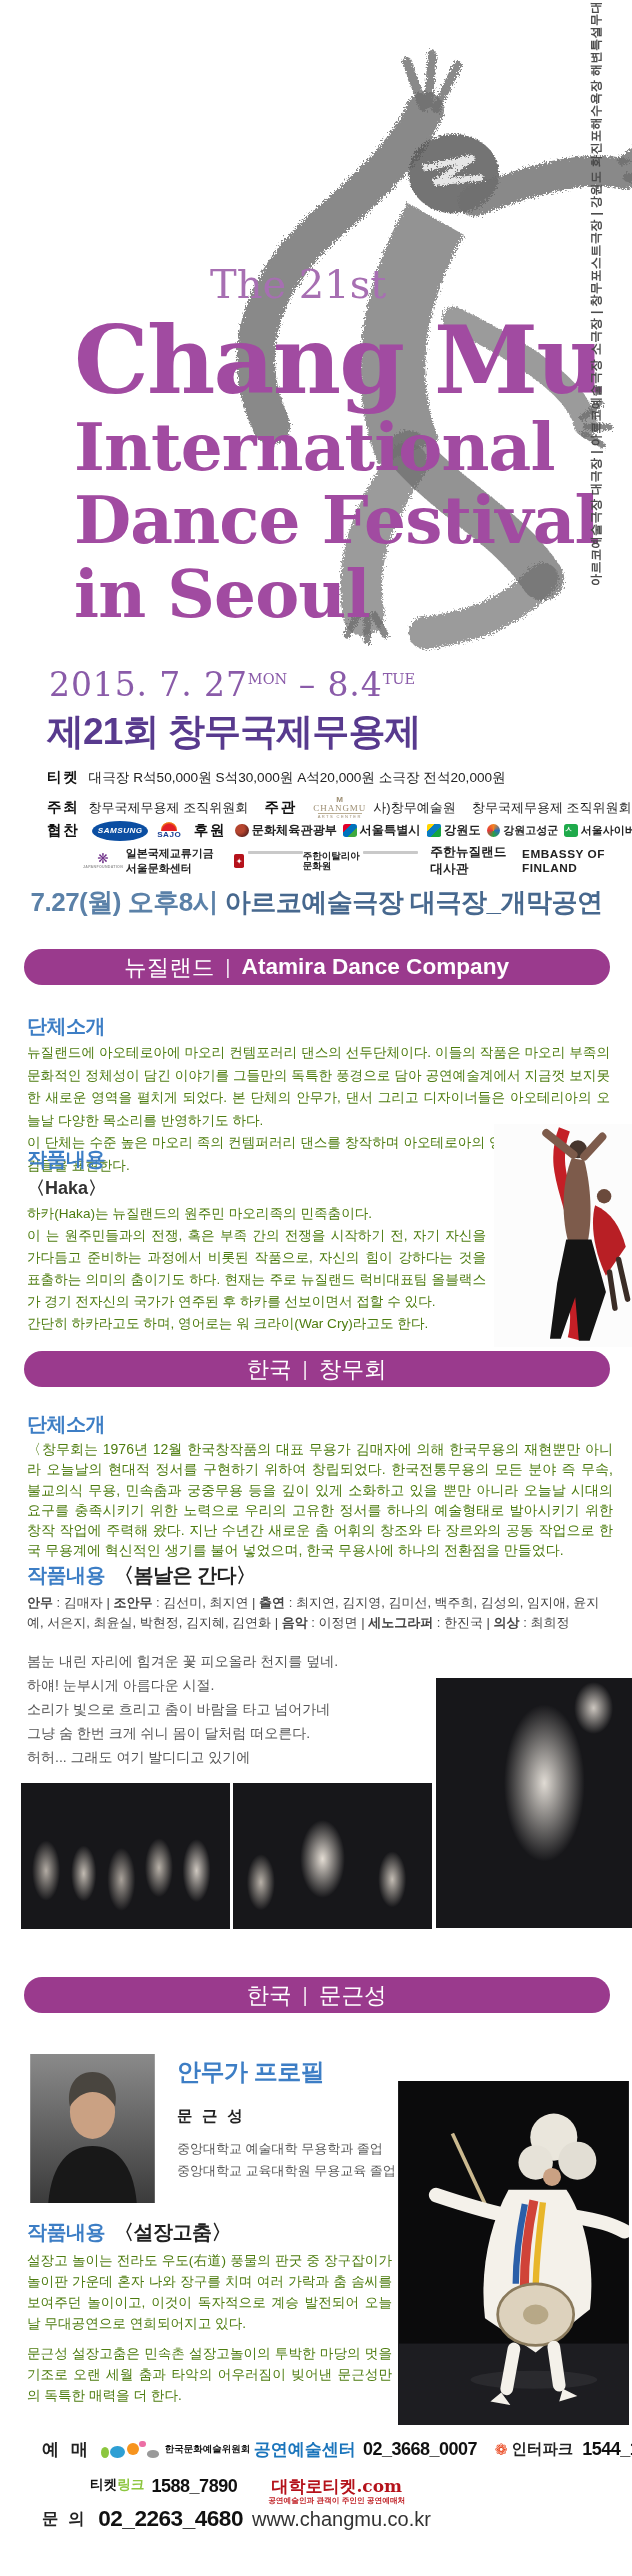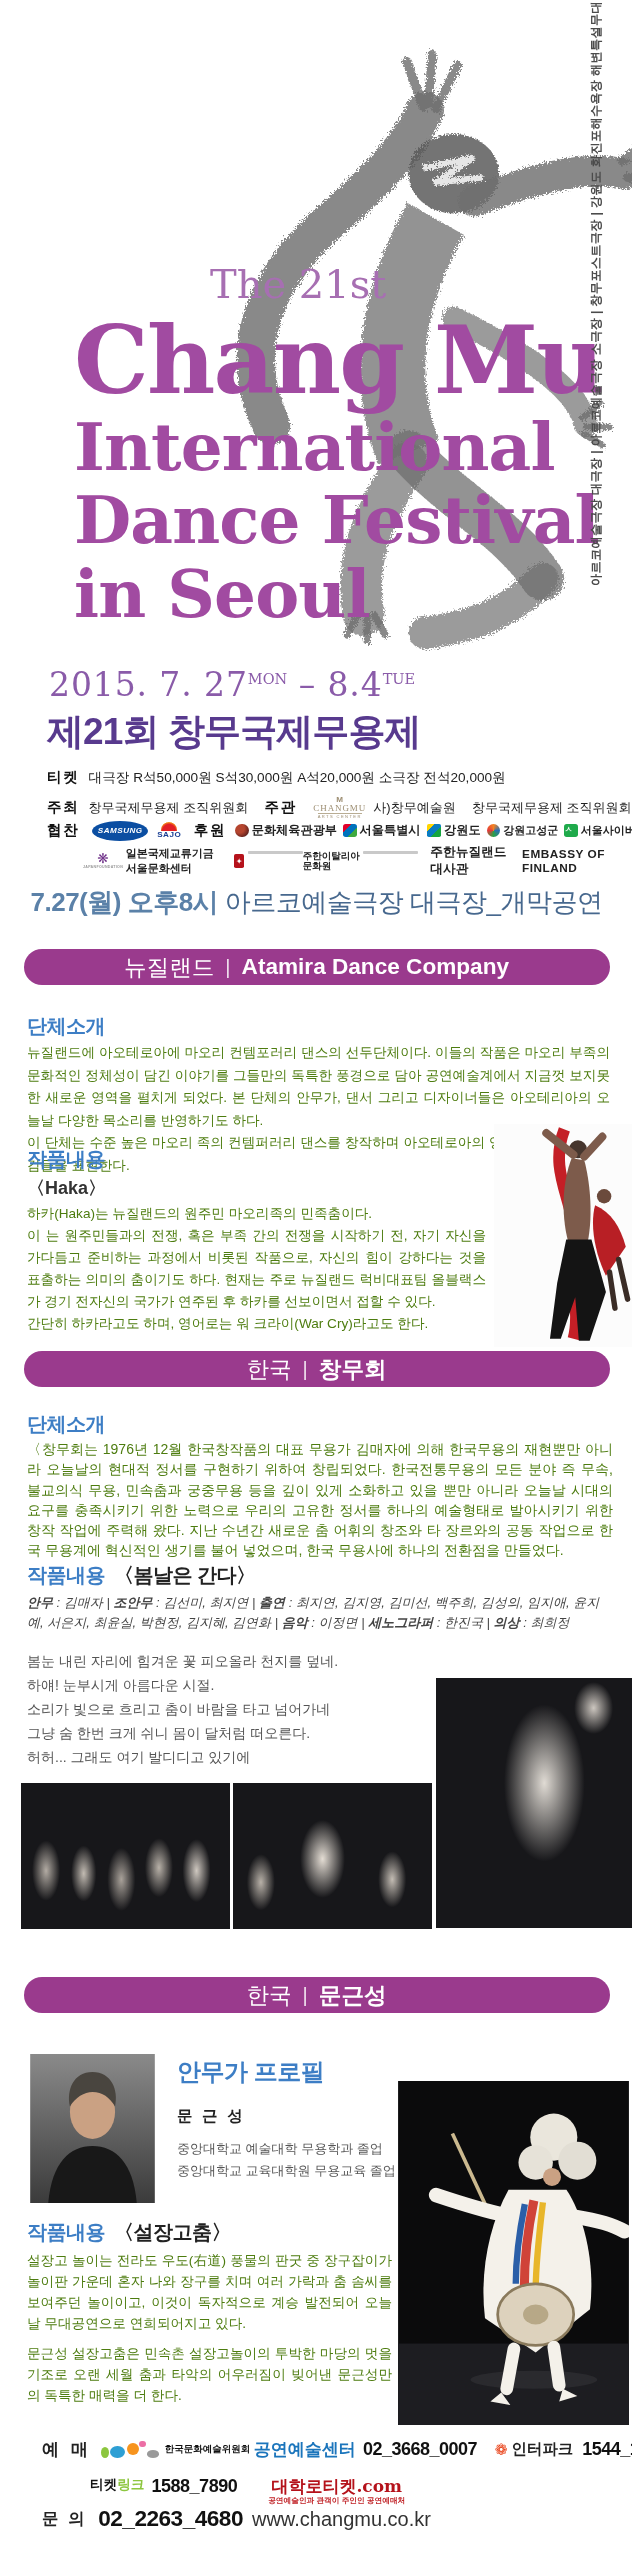--- a/index.html
+++ b/index.html
@@ -55,48 +55,48 @@
   .ic-jf .cap{font-size:3.6px;color:#999;letter-spacing:0.3px;}
   .ic-iic{width:14.5px;height:14.5px;background:#b5121b;border-radius:1.8px;color:#fff;font-size:8.1px;display:inline-flex;
           align-items:center;justify-content:center;margin-right:3.6px;}
   .iic-stack{display:inline-flex;flex-direction:row;line-height:1.1;}
   .iic-stack .bar{height:2.7px;width:78px;background:#c9c9c9;border-radius:0.9px;margin:0.9px 0;}
   .iic-stack .nm{font-size:9.5px;font-weight:bold;color:#222;}
 
   
   #opening{left:0;top:885px;width:633px;text-align:center;font-size:26px;letter-spacing:-0.5px;white-space:nowrap;}
   #opening .time{color:#5b81a8;font-weight:600;}
-  #opening .venue{color:#47688e;font-weight:normal;margin-top:28px;}
+  #opening .venue{color:#47688e;font-weight:bold;margin-top:28px;}
 
   
   .banner{left:23.5px;width:586px;height:36px;background:#9a3a8d;border-radius:19px;display:flex;
           align-items:center;justify-content:center;color:#fff;white-space:nowrap;}
   .banner .country{font-size:22.6px;font-weight:500;}
   .banner .divider{font-size:20px;margin:0 11px;opacity:.85;font-weight:300;}
-  .banner .name{font-size:22.6px;font-weight:bold;}
+  .banner .name{font-size:22.6px;font-weight:normal;}
   #banner-1{top:949px;} #banner-1 .name{font-weight:600;}
   #banner-2{top:1351px;}
   #banner-3{top:1977px;}
 
   
   .h-blue{font-size:20px;font-weight:bold;color:#3d7ec5;letter-spacing:-0.5px;}
   .body-txt{font-size:13.6px;color:#4d7c0f;text-align:justify;}
   #s1-intro-h{left:27px;top:1013px;}
   #s1-intro{left:27px;top:1042px;width:583px;line-height:22.6px;}
   #s1-work-h{left:27px;top:1146px;}
   #s1-work-title{left:27px;top:1176px;font-size:18px;font-weight:bold;color:#333;}
   #s1-work-p{left:27px;top:1203px;width:459px;line-height:22px;}
   #photo-haka{left:494px;top:1124px;width:139px;height:223px;}
 
   #s2-intro-h{left:27px;top:1411px;}
   #s2-intro{left:27px;top:1439px;width:586px;line-height:20.3px;font-size:14px;}
   .work-row{left:27px;display:flex;align-items:baseline;gap:9px;white-space:nowrap;}
   .work-row .wt{font-size:20px;font-weight:bold;color:#222;letter-spacing:-0.5px;}
   #s2-work-row{top:1562px;}
-  #s2-credits{left:27px;top:1593px;width:586px;font-size:13px;line-height:20px;color:#444;font-style:italic;}
+  #s2-credits{left:27px;top:1593px;width:586px;font-size:13px;line-height:20px;color:#444;}
   #s2-poem{left:27px;top:1649px;font-size:14px;line-height:24px;color:#555;}
   .stage{background-color:#17171a;}
   #stage-1{left:21px;top:1783px;width:209px;height:146px;
     background-image:radial-gradient(ellipse 20px 43px at 12% 60%,#b3aca4 0%,transparent 70%),
     radial-gradient(ellipse 18px 40px at 30% 62%,#c3bcb3 0%,transparent 70%),
     radial-gradient(ellipse 20px 45px at 48% 66%,#a9a29a 0%,transparent 70%),
     radial-gradient(ellipse 20px 42px at 66% 58%,#b8b1a8 0%,transparent 70%),
     radial-gradient(ellipse 20px 45px at 84% 60%,#cfc8c0 0%,transparent 70%);}
   #stage-2{left:233px;top:1783px;width:199px;height:146px;
     background-image:radial-gradient(ellipse 31px 54px at 45% 52%,#e4ddd4 0%,transparent 72%),

